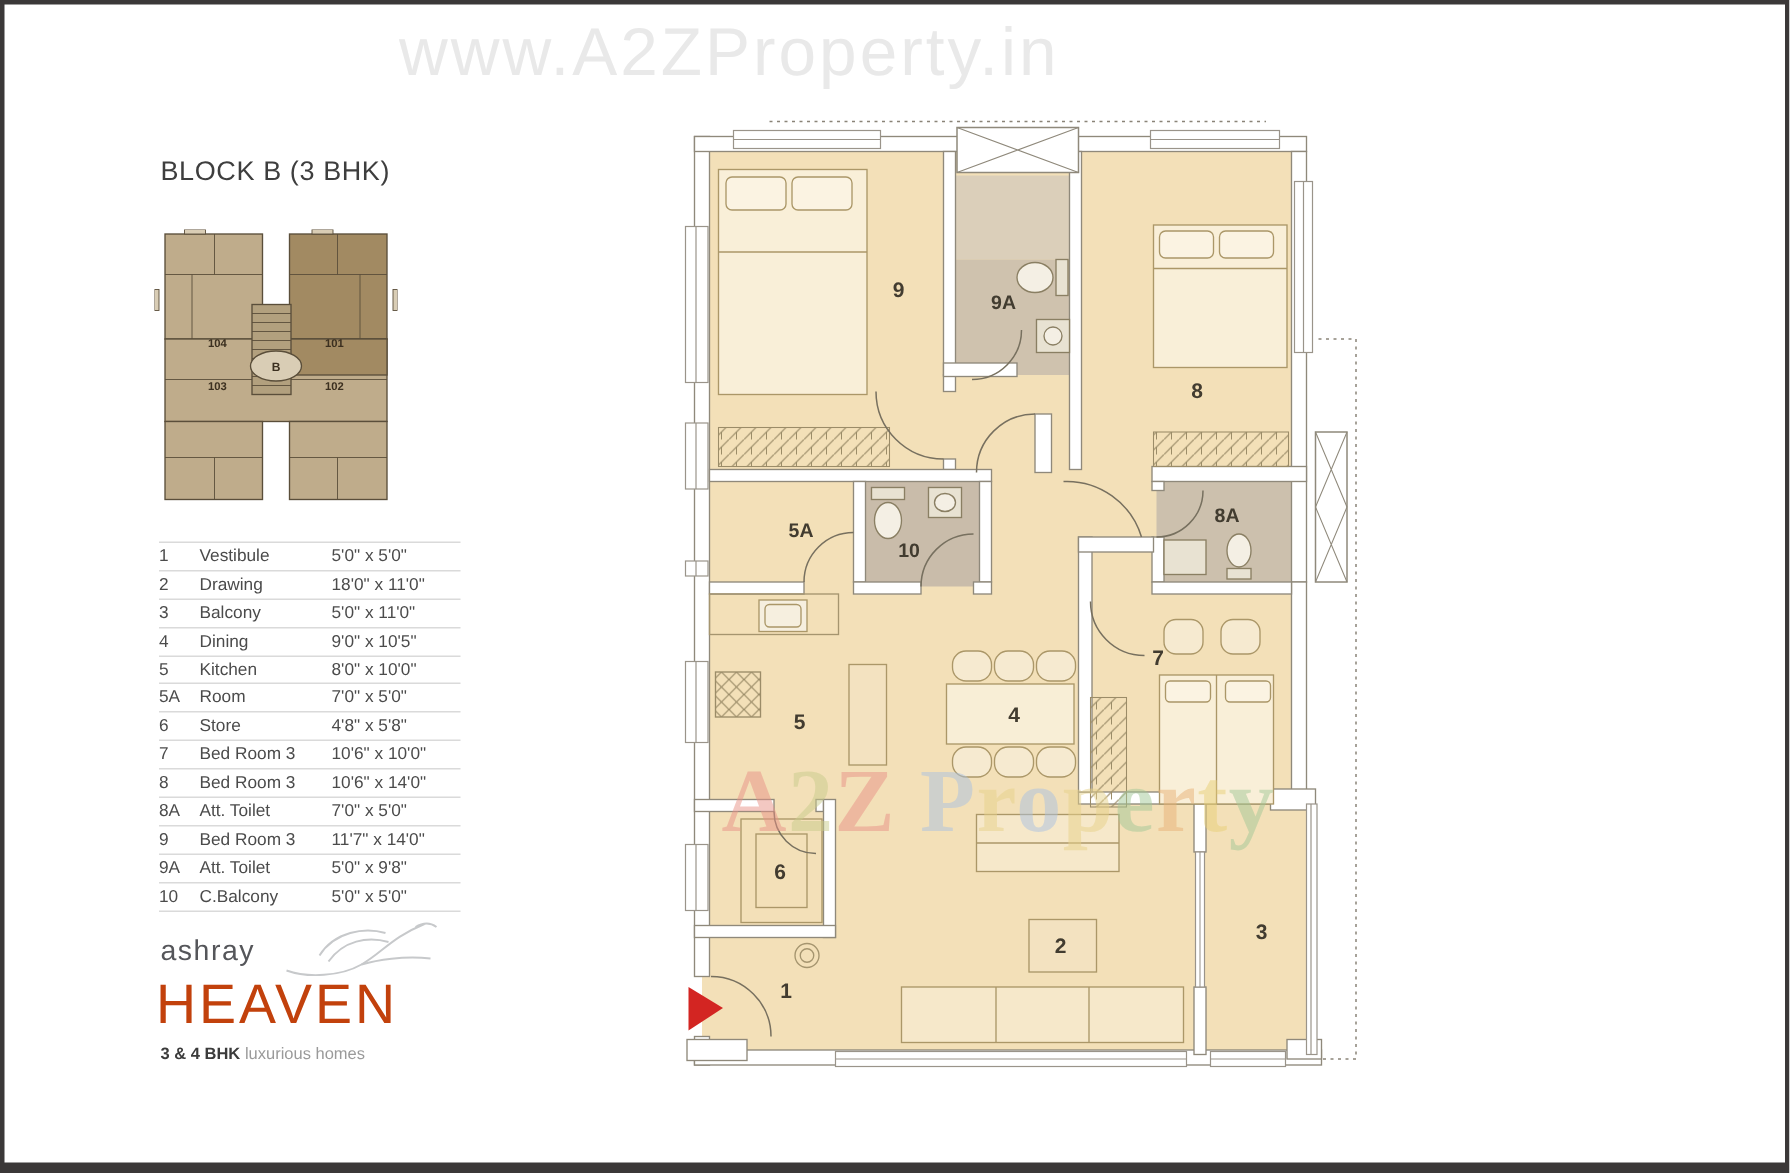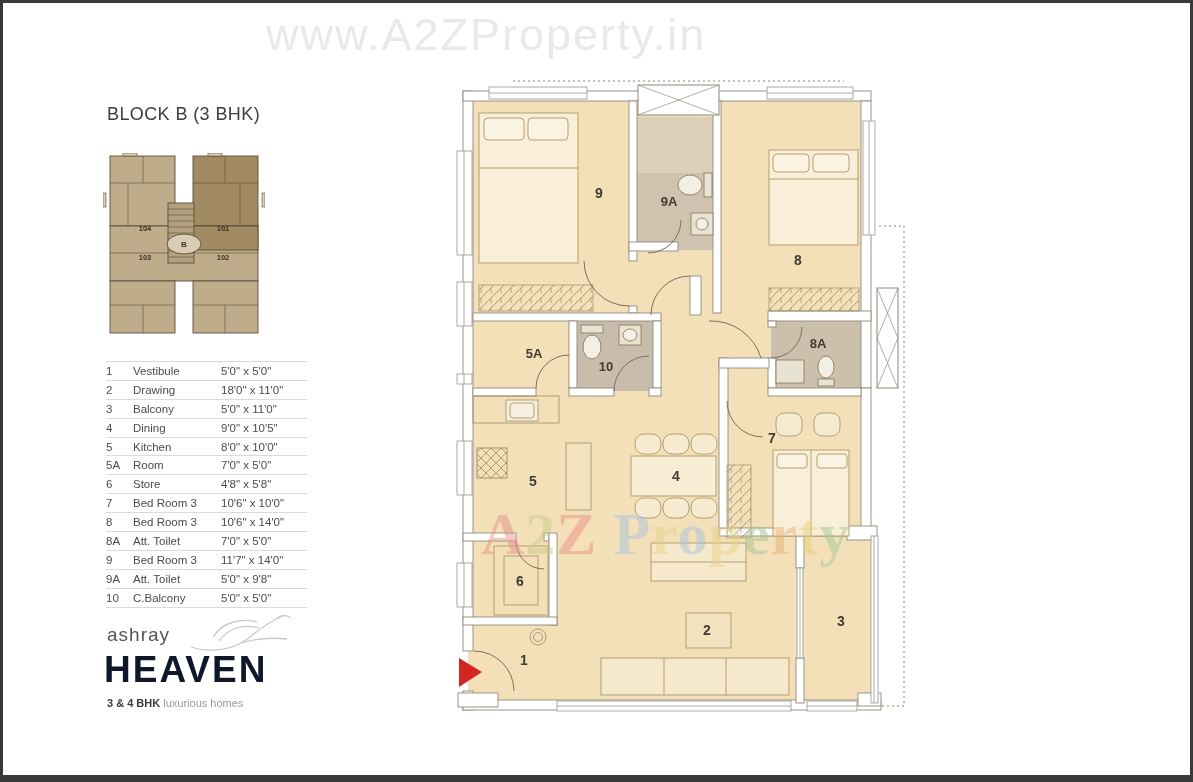--- a/index.html
+++ b/index.html
@@ -27,21 +27,21 @@
     position:absolute;left:103px;top:358px;width:201px;
     border-top:1px solid #dadada;font-size:11.5px;color:#4b4b4b;
   }
   .lg-row{display:flex;height:17.9px;align-items:center;border-bottom:1px solid #dadada;}
   .lg-no{width:27px;}
   .lg-nm{width:88px;}
   .lg-sz{flex:1;}
   
   .logo-ashray{position:absolute;left:104px;top:621px;font-size:19px;color:#55565a;letter-spacing:1px;}
   .logo-swan{position:absolute;left:182px;top:606px;}
-  .logo-heaven{position:absolute;left:101px;top:648px;font-size:37px;font-weight:700;color:#0f172a;letter-spacing:2px;line-height:1;}
+  .logo-heaven{position:absolute;left:101px;top:648px;font-size:37px;font-weight:400;color:#c2410c;letter-spacing:2px;line-height:1;}
   .logo-tag{position:absolute;left:104px;top:694px;font-size:11px;}
   .logo-tag .b{font-weight:700;color:#3b3b3b;}
   .logo-tag .r{color:#9a9a9a;margin-top:36px;}
   .plan{position:absolute;left:453px;top:70px;}
   svg text{font-family:"Liberation Sans",sans-serif;}
 </style>
 </head>
 <body>
 
 <div class="screen">

